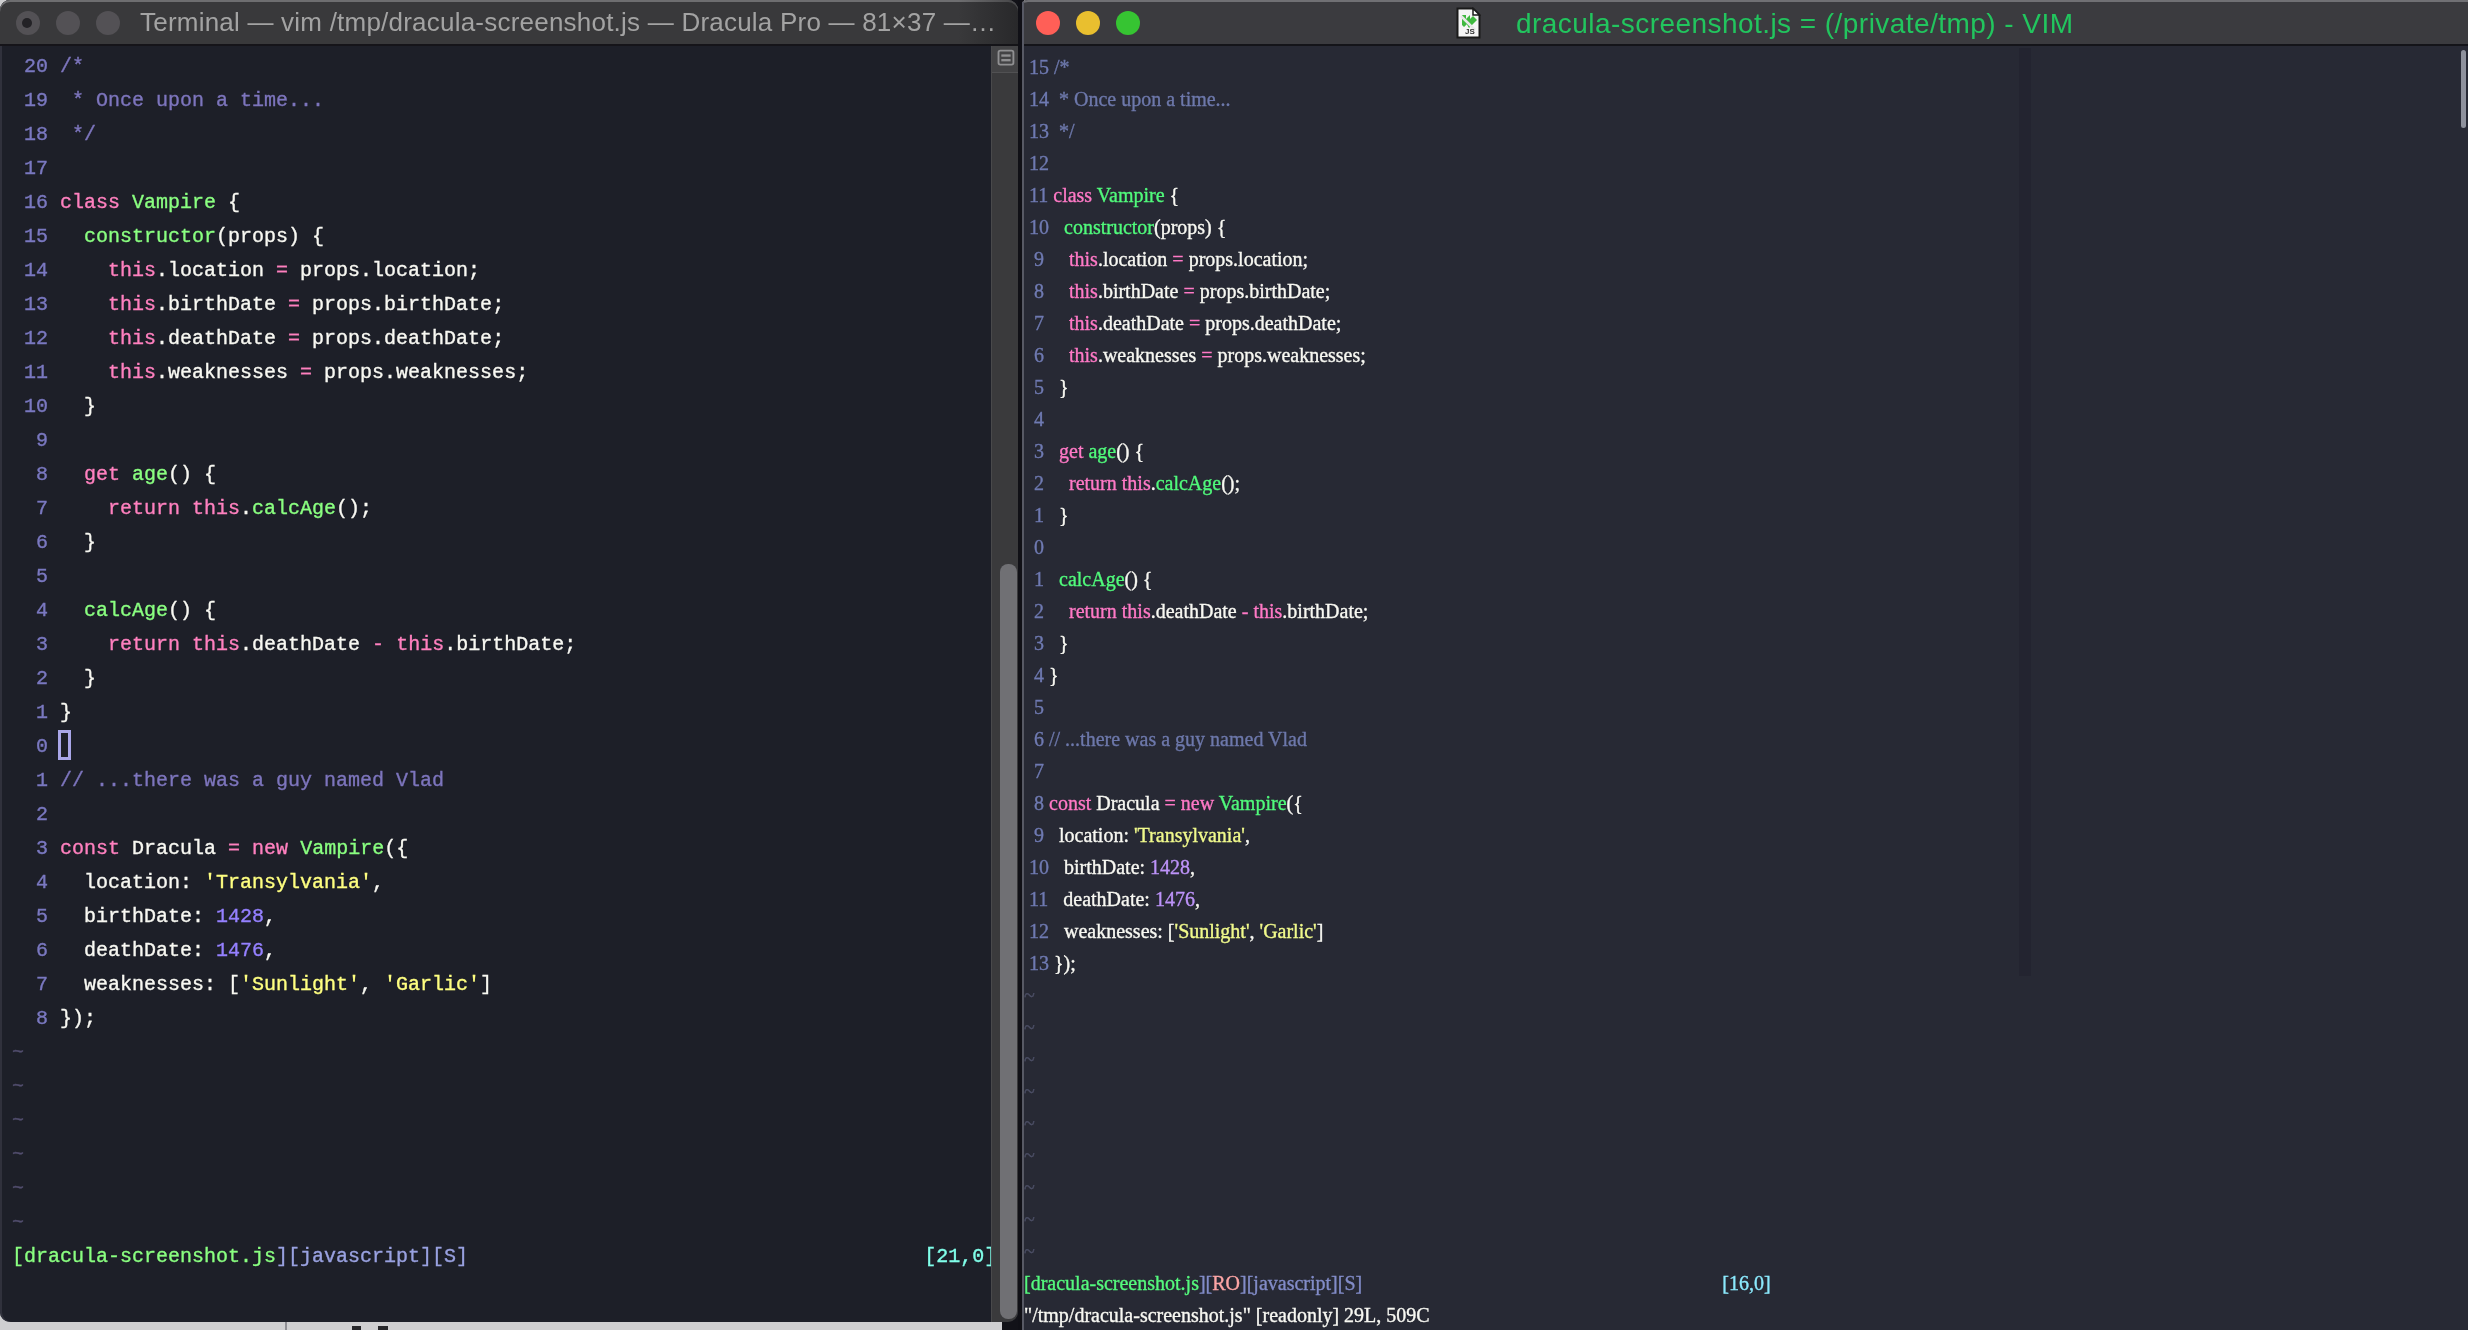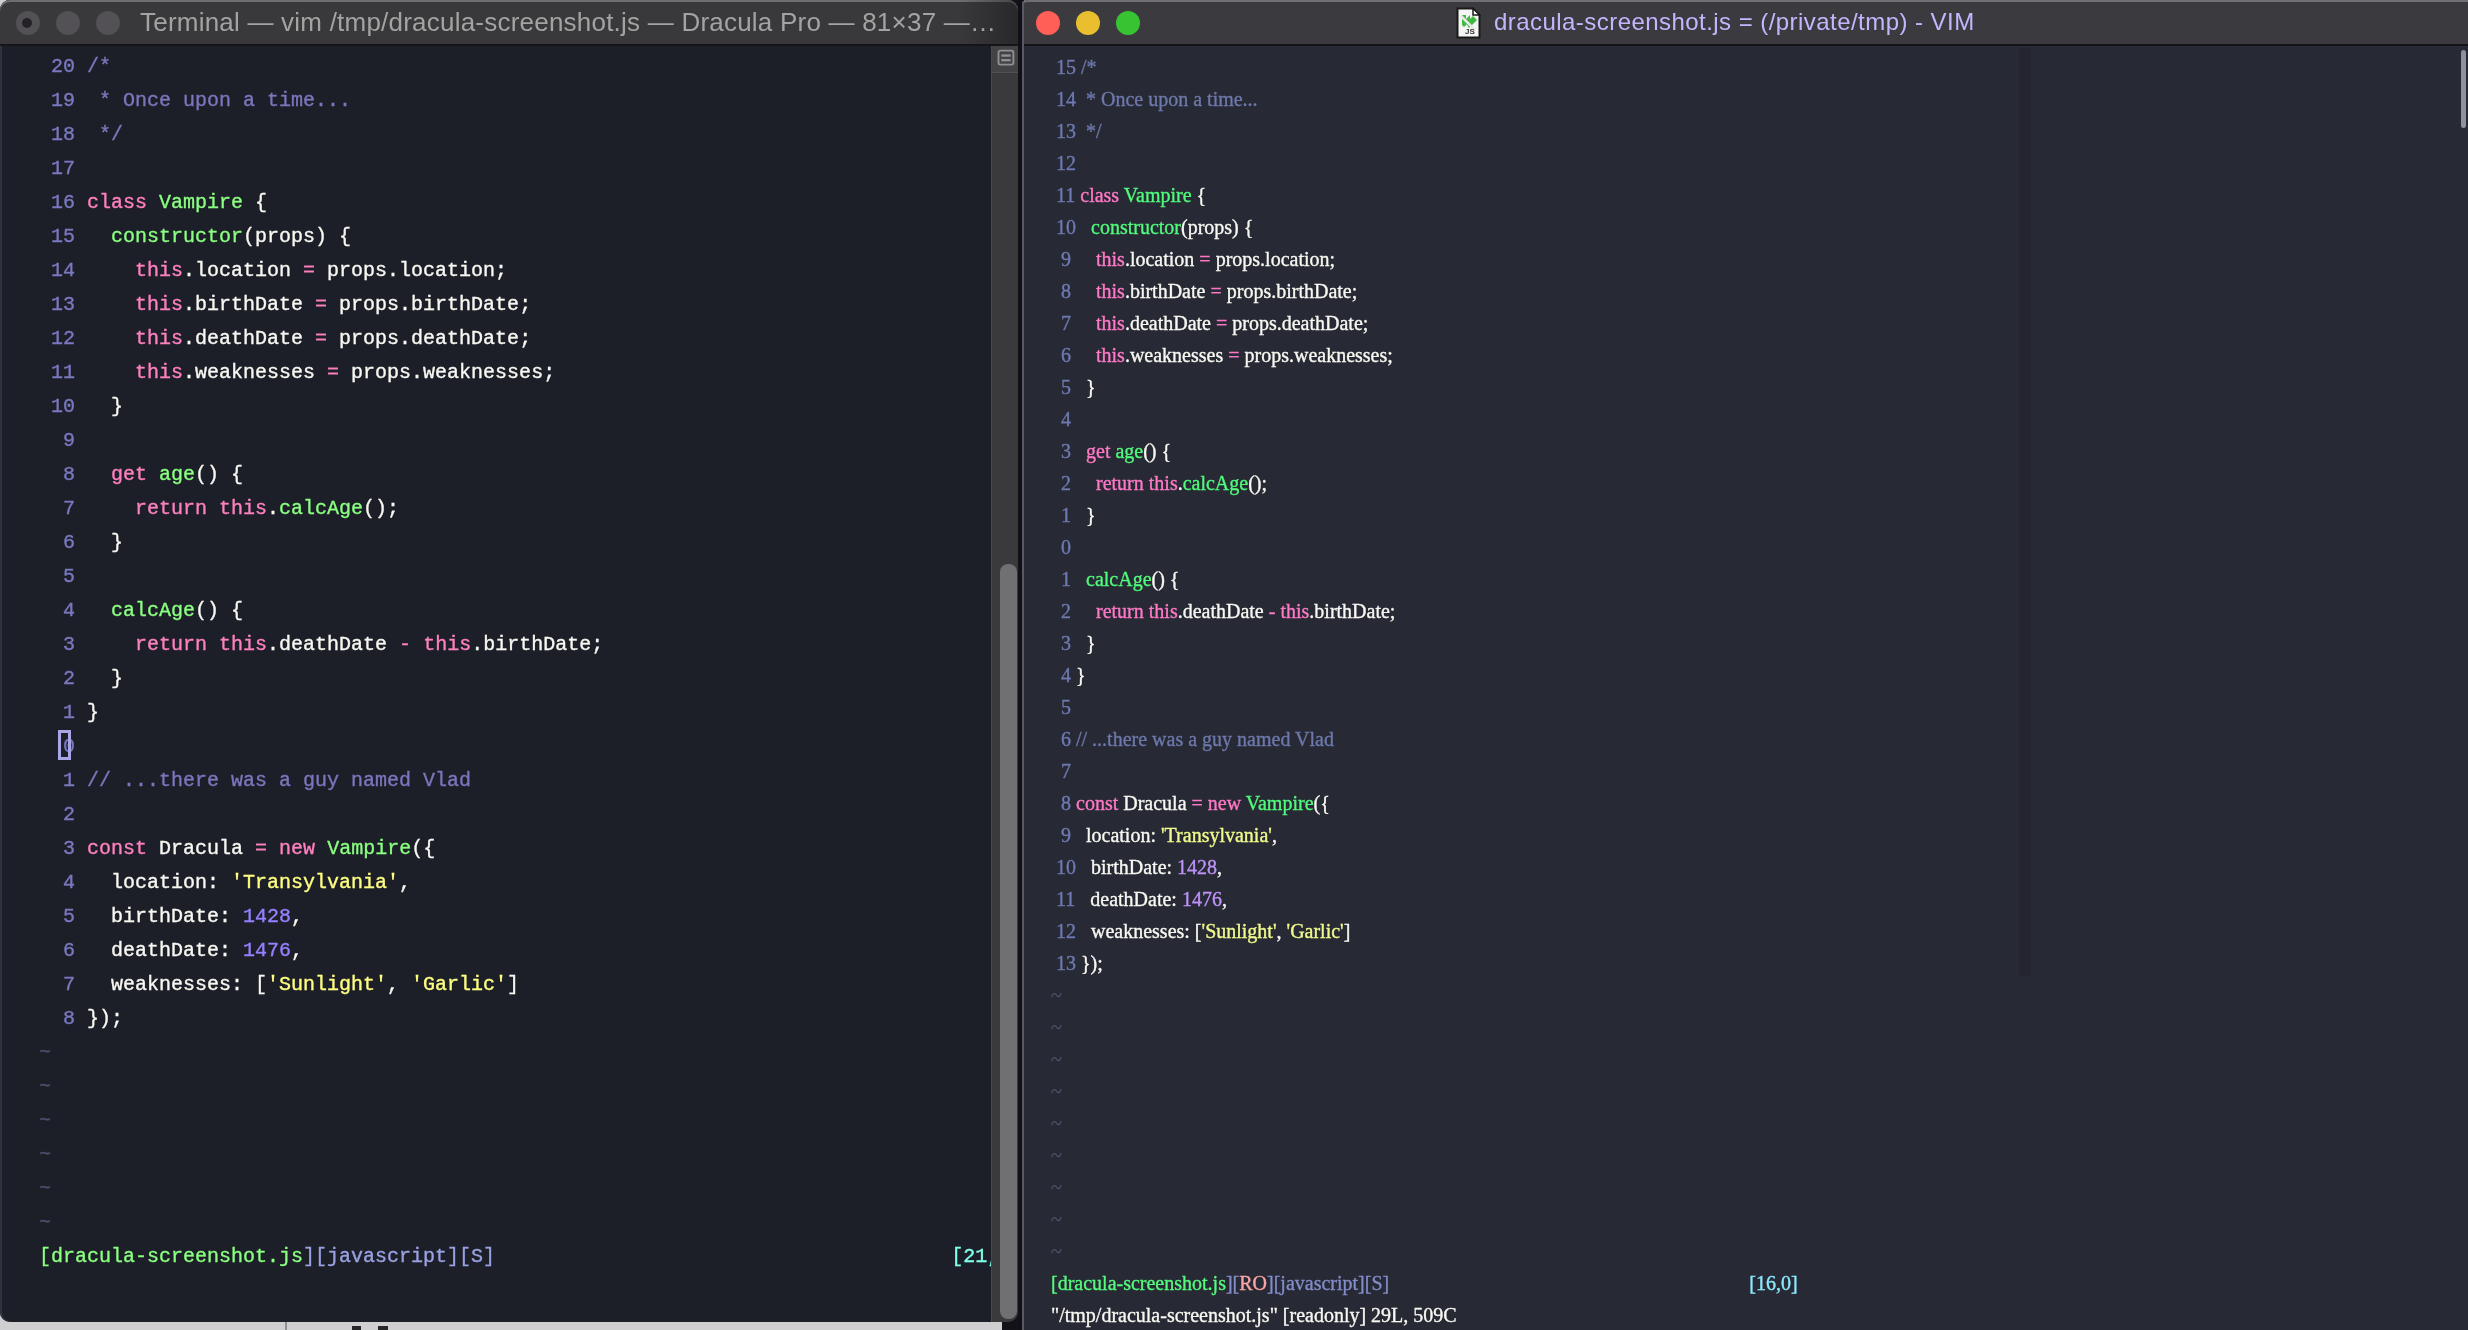--- a/index.html
+++ b/index.html
@@ -1,16 +1,16 @@
 <!DOCTYPE html>
 <html><head><meta charset="utf-8">
 <style>
 * { margin:0; padding:0; box-sizing:border-box; }
 html,body { width:2468px; height:1330px; overflow:hidden; background:#cfcfd1; }
-pre { font-family:"Liberation Mono", monospace; font-size:20px;margin-left:27px; -webkit-text-stroke:0.35px currentColor; }
+pre { font-family:"Liberation Mono", monospace; font-size:20px; -webkit-text-stroke:0.35px currentColor; }
 
 #lwin { position:absolute; left:0; top:0; width:1018px; height:1322px;
   background:#1d1f28; border-radius:10px; box-shadow: inset 2px 0 0 #30313c; }
 #ltitle { position:absolute; left:0; top:0; width:1018px; height:46px;
   background:#39393b; border-radius:10px 10px 0 0;
   box-shadow: inset 0 2px 0 #6e6e70; border-bottom:2px solid #151419; }
 #ltitle .txt { position:absolute; left:140px; top:7px; font-family:"Liberation Sans",sans-serif;
   font-size:26px; color:#a3a3a3; white-space:nowrap; letter-spacing:0.22px; }
 .tl-dot { position:absolute; top:11px; width:24px; height:24px; border-radius:50%; background:#535155; }
 #lscroll { position:absolute; left:991px; top:46px; width:27px; height:1276px; background:#3a3a3c;
@@ -31,22 +31,22 @@
 #lwin .sj { color:#99a1e0; }
 #lcursor { position:absolute; left:58px; top:730px; width:13px; height:30px; border:3px solid #a9a6e8; }
 
 #rwin { position:absolute; left:1018px; top:0; width:1450px; height:1330px;
   background:#272934; border-radius:10px 0 0 0; }
 #redge { position:absolute; left:0; top:0; width:4px; height:1330px; background:#101016; }
 #redge2 { position:absolute; left:4px; top:2px; width:2px; height:1328px; background:#575964; }
 #rtitle { position:absolute; left:0; top:0; width:1450px; height:46px;
   background:#3b3b3f; border-radius:10px 0 0 0;
   box-shadow: inset 0 2px 0 #707074; border-bottom:2px solid #141419; }
-#rtitle .txt { position:absolute; left:476px; top:8px; font-family:"Liberation Sans",sans-serif;
-  font-size:24px; color:#c4b5fd; white-space:nowrap; letter-spacing:0.45px; }
+#rtitle .txt { position:absolute; left:498px; top:8px; font-family:"Liberation Sans",sans-serif;
+  font-size:28px; color:#22c55e; white-space:nowrap; letter-spacing:0.45px; }
 #colorcol { position:absolute; left:1001px; top:48px; width:12px; height:928px; background:#232430; }
 #rpre { position:absolute; left:6px; top:51px; line-height:32px; color:#f8f8f2;font-family:Liberation Serif, serif; }
 #rthumb { position:absolute; left:1443px; top:50px; width:5px; height:78px; background:#8e919c; border-radius:3px; }
 #rwin .ln { color:#6f7ab2; }
 #rwin .c { color:#6d78ab; }
 #rwin .p { color:#ff79c6; }
 #rwin .g { color:#50fa7b; }
 #rwin .y { color:#f1fa8c; }
 #rwin .n { color:#bd93f9; }
 #rwin .tl { color:#4a4d63; }

